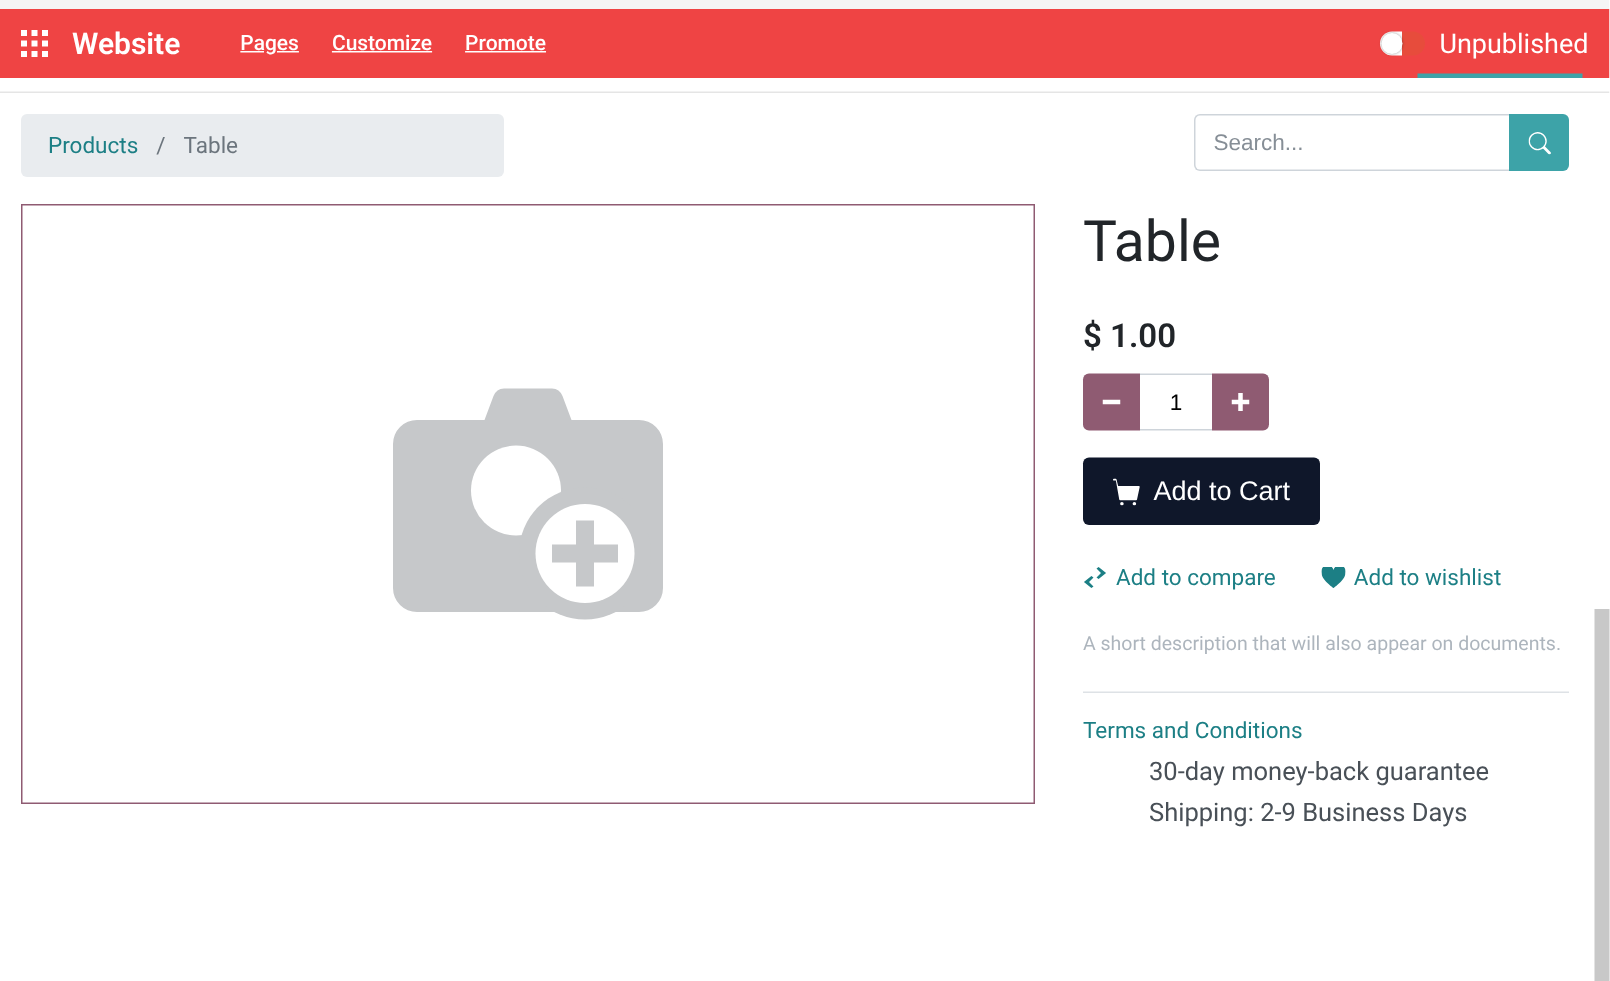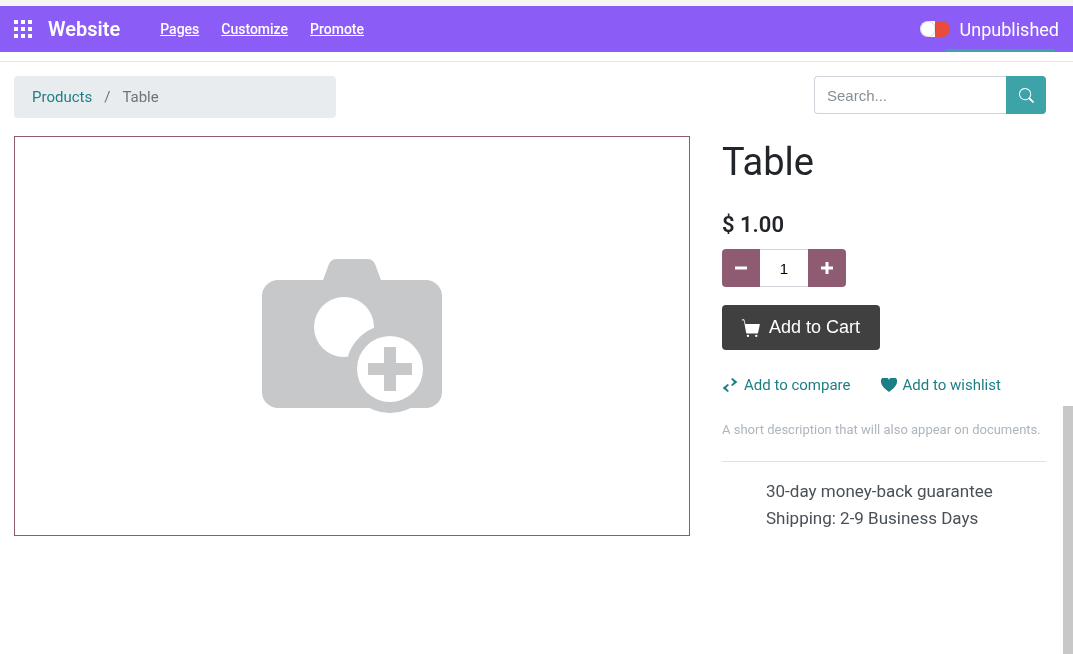--- a/index.html
+++ b/index.html
@@ -1,21 +1,21 @@
 <!DOCTYPE html>
 <html><head>
   <meta charset="utf-8">
   <style>
     * { box-sizing: border-box; margin: 0; padding: 0; }
     body { font-family: -apple-system, BlinkMacSystemFont, "Segoe UI", Roboto, "Helvetica Neue", Arial, sans-serif; background: #fff; color: #333; }
     
     .topbar-spacer { height: 6px; background: #f5f5f5; }
     
     .navbar {
-      background: #8b5cf6;
+      background: #ef4444;
       color: #fff;
       display: flex;
       align-items: center;
       height: 46px;
       padding: 0 14px;
       position: relative;
     }
     .navbar .apps-icon { display: inline-flex; margin-right: 16px; cursor: pointer; }
     .navbar .brand { font-size: 20px; font-weight: 600; margin-right: 40px; cursor: pointer; }
     .navbar .menu { display: flex; gap: 22px; }
@@ -51,21 +51,21 @@
       display: flex; align-items: center; gap: 12px;
       font-size: 15px;
       width: 322px;
     }
     .breadcrumb a { color: #1c7f85; text-decoration: none; cursor: pointer; }
     .breadcrumb .sep { color: #6c757d; }
     .breadcrumb .current { color: #6c757d; }
     
     .searchbox { display: flex; }
     .searchbox input {
-      width: 192px; height: 38px; border: 1px solid #ced4da; border-right: none;
+      width: 210px; height: 38px; border: 1px solid #ced4da; border-right: none;
       border-radius: 4px 0 0 4px; padding: 0 12px; font-size: 15px; color: #4c1d95;
     }
     .searchbox input::placeholder { color: #868e96; }
     .searchbox button {
       width: 40px; height: 38px; border: none; background: #3da3a8; color: #fff;
       border-radius: 0 4px 4px 0; cursor: pointer; display: flex; align-items: center; justify-content: center;
     }
     
     .product-row { display: flex; gap: 32px; align-items: flex-start; }
     
@@ -86,21 +86,21 @@
       cursor: pointer; display: flex; align-items: center; justify-content: center;
     }
     .qty-btn.minus { border-radius: 4px 0 0 4px; }
     .qty-btn.plus { border-radius: 0 4px 4px 0; }
     .qty-input {
       width: 48px; height: 38px; border: 1px solid #ced4da; border-left: none; border-right: none;
       text-align: center; font-size: 15px;
     }
     
     .add-to-cart {
-      background: #404040; color: #fff; border: none; border-radius: 4px;
+      background: #0f172a; color: #fff; border: none; border-radius: 4px;
       padding: 12px 20px; font-size: 18px; cursor: pointer;
       display: inline-flex; align-items: center; gap: 8px; margin-bottom: 26px; justify-content: flex-end;
     }
     
     .action-links { display: flex; gap: 30px; margin-bottom: 26px; }
     .action-link { display: inline-flex; align-items: center; gap: 6px; color: #1c7f85; font-size: 15px; cursor: pointer; }
     
     .short-desc { color: #adb5bd; font-size: 13px; line-height: 1.6; margin-bottom: 20px; }
     
     .divider { border: none; border-top: 1px solid #dee2e6; margin-bottom: 16px; }
@@ -210,19 +210,20 @@
             <path d="M8 14 C8 14 0 8.5 0 4 A4 4 0 0 1 8 2 A4 4 0 0 1 16 4 C16 8.5 8 14 8 14 z"></path>
           </svg>
           <span>Add to wishlist</span>
         </span>
       </div>
 
       <div class="short-desc">A short description that will also appear on documents.</div>
 
       <hr class="divider">
 
+      <a class="terms-link">Terms and Conditions</a>
       <div class="terms-text">30-day money-back guarantee</div>
       <div class="terms-text">Shipping: 2-9 Business Days</div>
     </div>
   </div>
 </div>
 
 <div class="scrollbar-stub"></div>
 
 </body></html>

